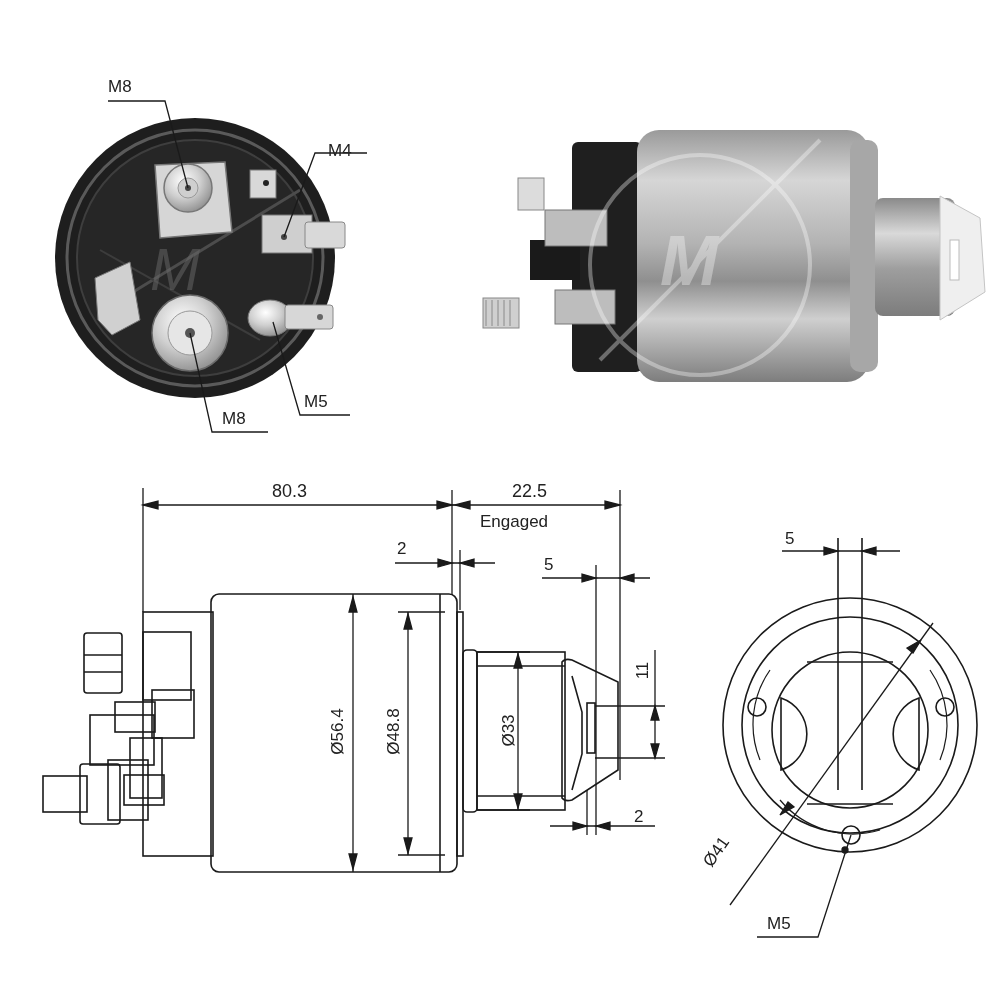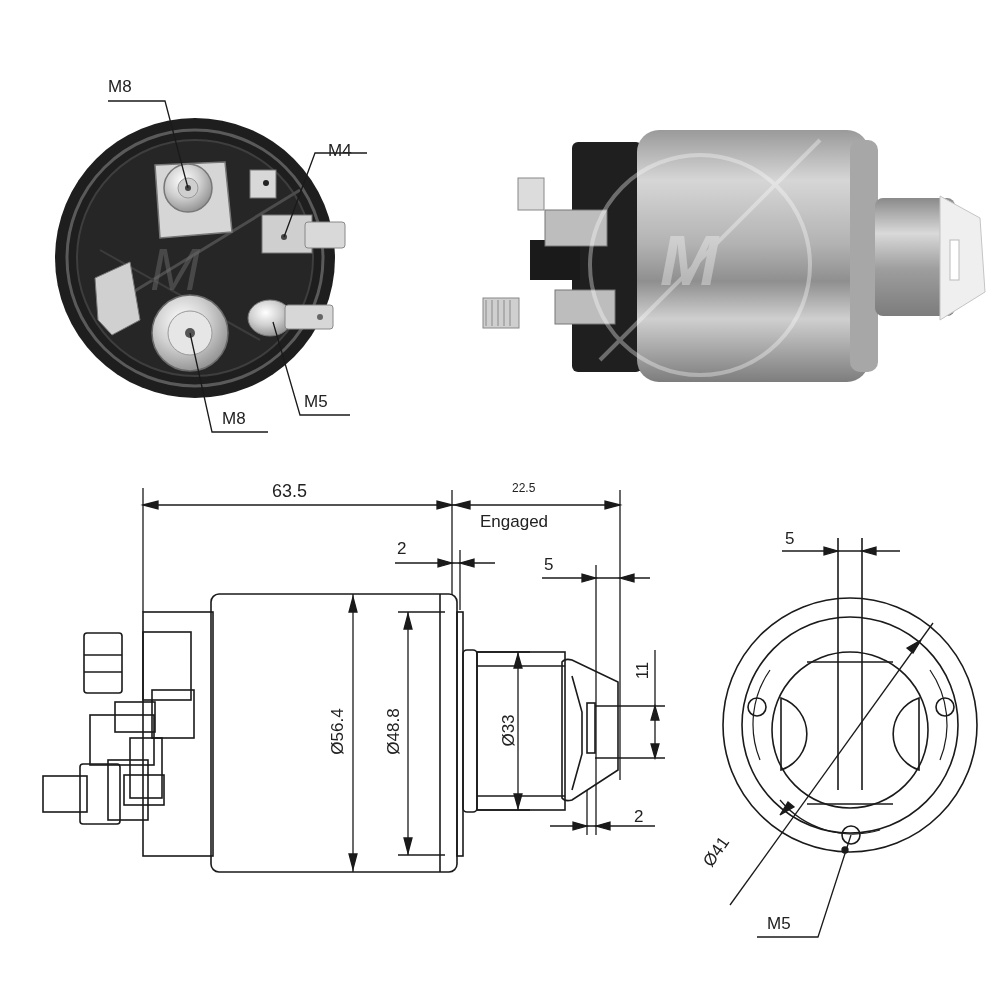--- a/index.html
+++ b/index.html
@@ -209,22 +209,22 @@
     <polygon points="408,853 404,838 412,838"></polygon>
 
     <line x1="477" y1="652" x2="530" y2="652"></line>
     <line x1="477" y1="810" x2="530" y2="810"></line>
     <line x1="518" y1="652" x2="518" y2="810"></line>
     <polygon points="518,654 514,668 522,668"></polygon>
     <polygon points="518,808 514,794 522,794"></polygon>
   </g>
 </svg>
 
-<div class="lbl" style="left:272px;top:482px;font-size:18px;">63.5</div>
-<div class="lbl" style="left:512px;top:482px;font-size:12px;">22.5</div>
+<div class="lbl" style="left:272px;top:482px;font-size:18px;">80.3</div>
+<div class="lbl" style="left:512px;top:482px;font-size:18px;">22.5</div>
 <div class="lbl" style="left:480px;top:513px;">Engaged</div>
 <div class="lbl" style="left:397px;top:540px;">2</div>
 <div class="lbl" style="left:544px;top:556px;">5</div>
 <div class="lbl" style="left:634px;top:808px;">2</div>
 <div class="vlbl" style="left:634px;top:662px;">11</div>
 <div class="vlbl" style="left:314px;top:723px;">Ø56.4</div>
 <div class="vlbl" style="left:370px;top:723px;">Ø48.8</div>
 <div class="vlbl" style="left:492px;top:722px;">Ø33</div>
 
 <svg class="layer" viewBox="0 0 1000 1000">

